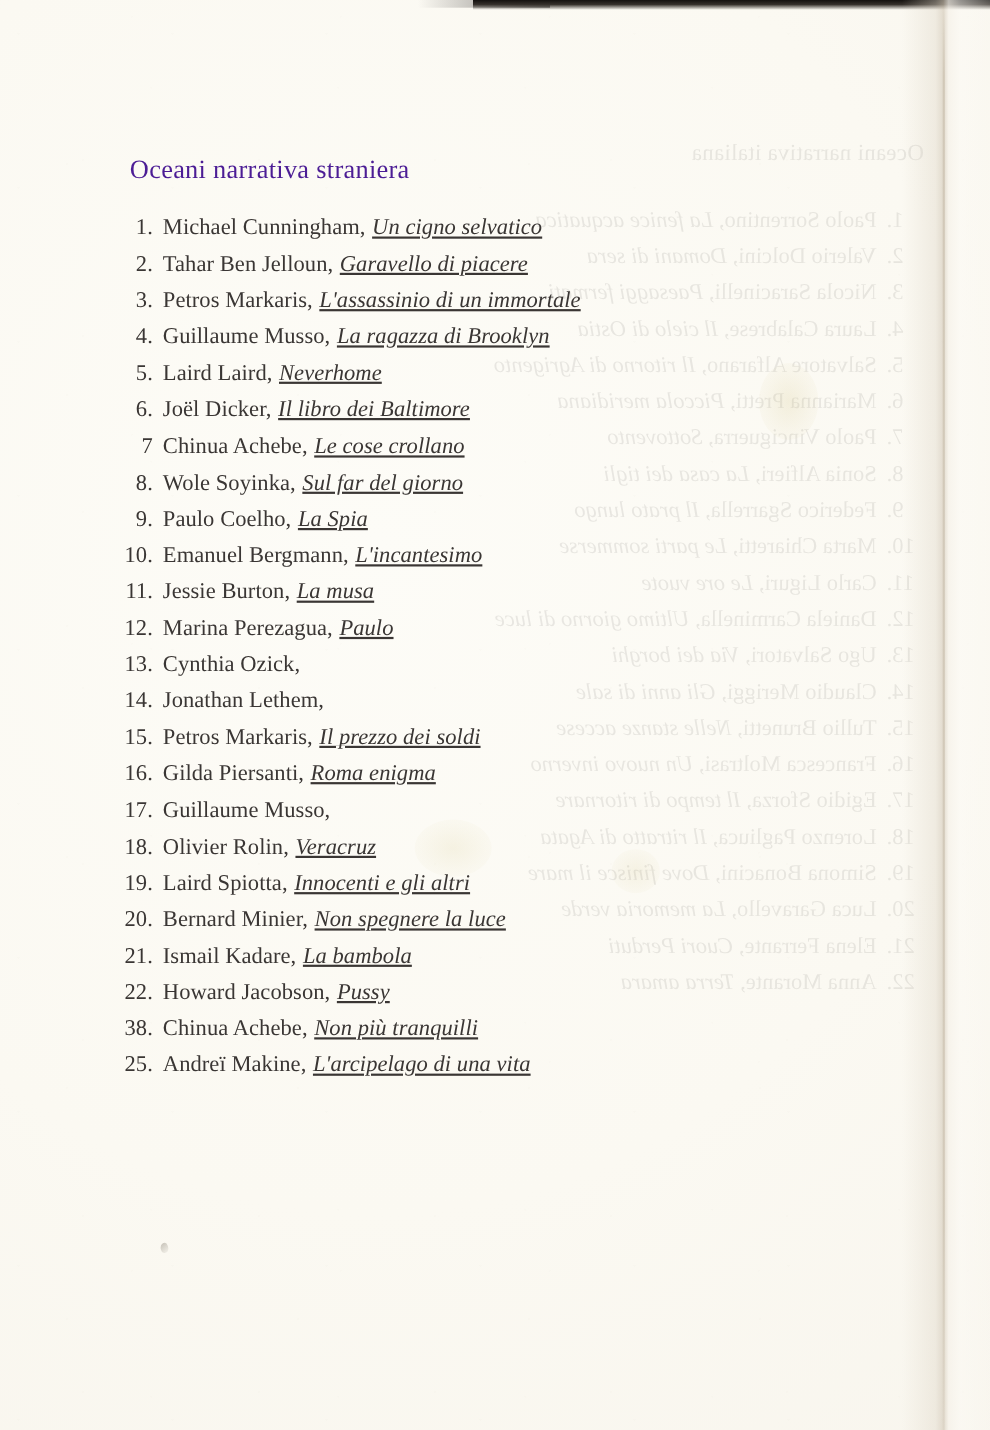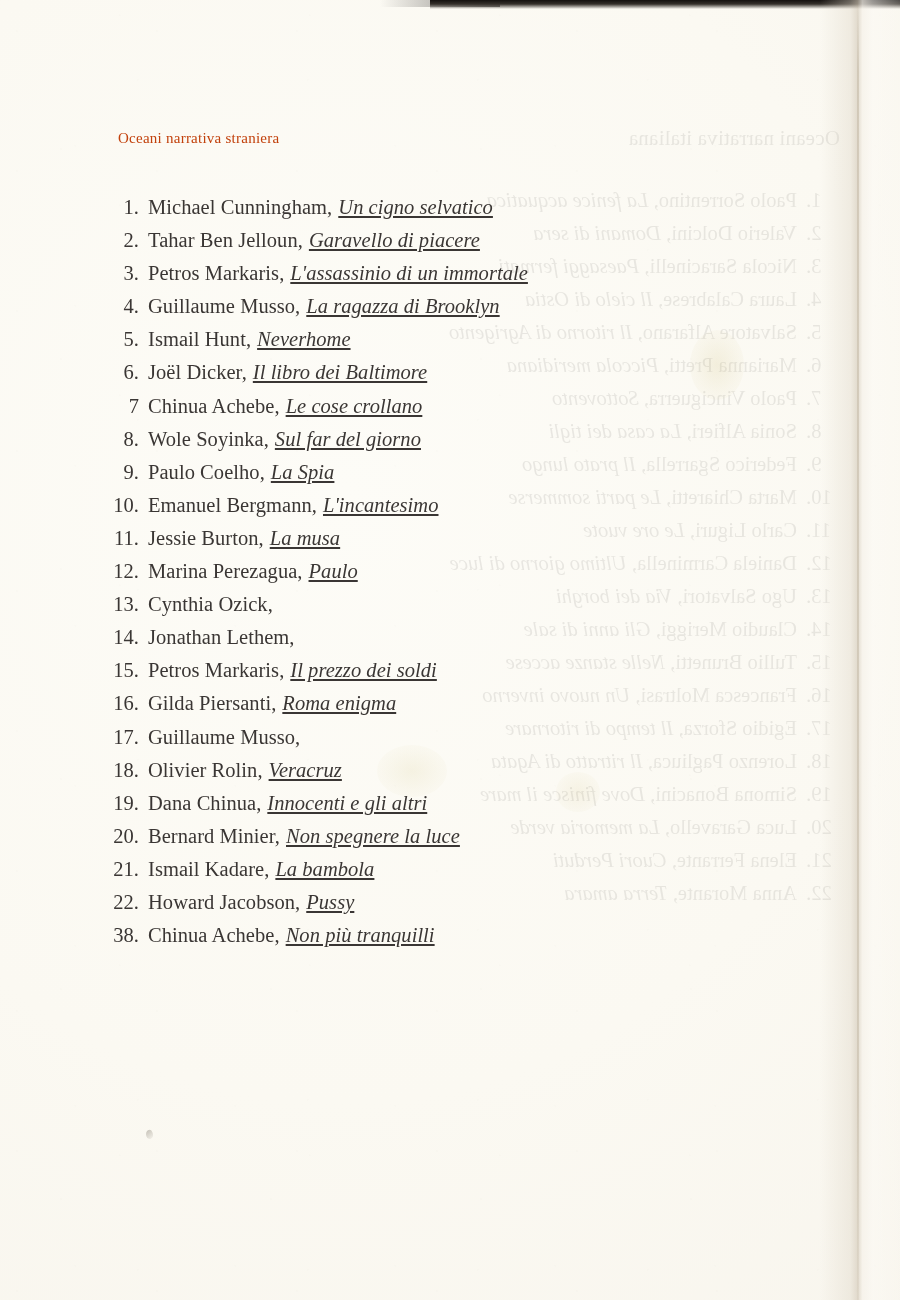--- a/index.html
+++ b/index.html
@@ -153,25 +153,25 @@
   
   .content {
     position: absolute;
     left: 0; top: 0;
     width: 820px;
     height: 100%;
   }
   .running-head {
     position: absolute;
     left: 118px;
-    top: 130px;
-    font-size: 15px;
+    top: 142px;
+    font-size: 24px;
     letter-spacing: .25px;
     white-space: nowrap;
-    color: #c2410c;
+    color: #4c1d95;
   }
   .booklist {
     position: absolute;
     left: 0;
     top: 196px;
     margin: 0;
     padding: 0;
     list-style: none;
   }
   .entry {
@@ -262,21 +262,21 @@
           <span class="entry-author">Petros Markaris,</span>
           <span class="entry-title">L'assassinio di un immortale</span>
         </li>
         <li class="entry">
           <span class="entry-num">4.</span>
           <span class="entry-author">Guillaume Musso,</span>
           <span class="entry-title">La ragazza di Brooklyn</span>
         </li>
         <li class="entry">
           <span class="entry-num">5.</span>
-          <span class="entry-author">Ismail Hunt,</span>
+          <span class="entry-author">Laird Laird,</span>
           <span class="entry-title">Neverhome</span>
         </li>
         <li class="entry">
           <span class="entry-num">6.</span>
           <span class="entry-author">Joël Dicker,</span>
           <span class="entry-title">Il libro dei Baltimore</span>
         </li>
         <li class="entry">
           <span class="entry-num">7</span>
           <span class="entry-author">Chinua Achebe,</span>
@@ -329,21 +329,21 @@
           <span class="entry-num">17.</span>
           <span class="entry-author">Guillaume Musso,</span>
         </li>
         <li class="entry">
           <span class="entry-num">18.</span>
           <span class="entry-author">Olivier Rolin,</span>
           <span class="entry-title">Veracruz</span>
         </li>
         <li class="entry">
           <span class="entry-num">19.</span>
-          <span class="entry-author">Dana Chinua,</span>
+          <span class="entry-author">Laird Spiotta,</span>
           <span class="entry-title">Innocenti e gli altri</span>
         </li>
         <li class="entry">
           <span class="entry-num">20.</span>
           <span class="entry-author">Bernard Minier,</span>
           <span class="entry-title">Non spegnere la luce</span>
         </li>
         <li class="entry">
           <span class="entry-num">21.</span>
           <span class="entry-author">Ismail Kadare,</span>
@@ -352,19 +352,24 @@
         <li class="entry">
           <span class="entry-num">22.</span>
           <span class="entry-author">Howard Jacobson,</span>
           <span class="entry-title">Pussy</span>
         </li>
         <li class="entry">
           <span class="entry-num">38.</span>
           <span class="entry-author">Chinua Achebe,</span>
           <span class="entry-title">Non più tranquilli</span>
         </li>
+        <li class="entry">
+          <span class="entry-num">25.</span>
+          <span class="entry-author">Andreï Makine,</span>
+          <span class="entry-title">L'arcipelago di una vita</span>
+        </li>
       </ol>
   </div>
 
   <div class="gutter"></div>
   <div class="gutter-line"></div>
 
 </div>
 
 </body></html>

